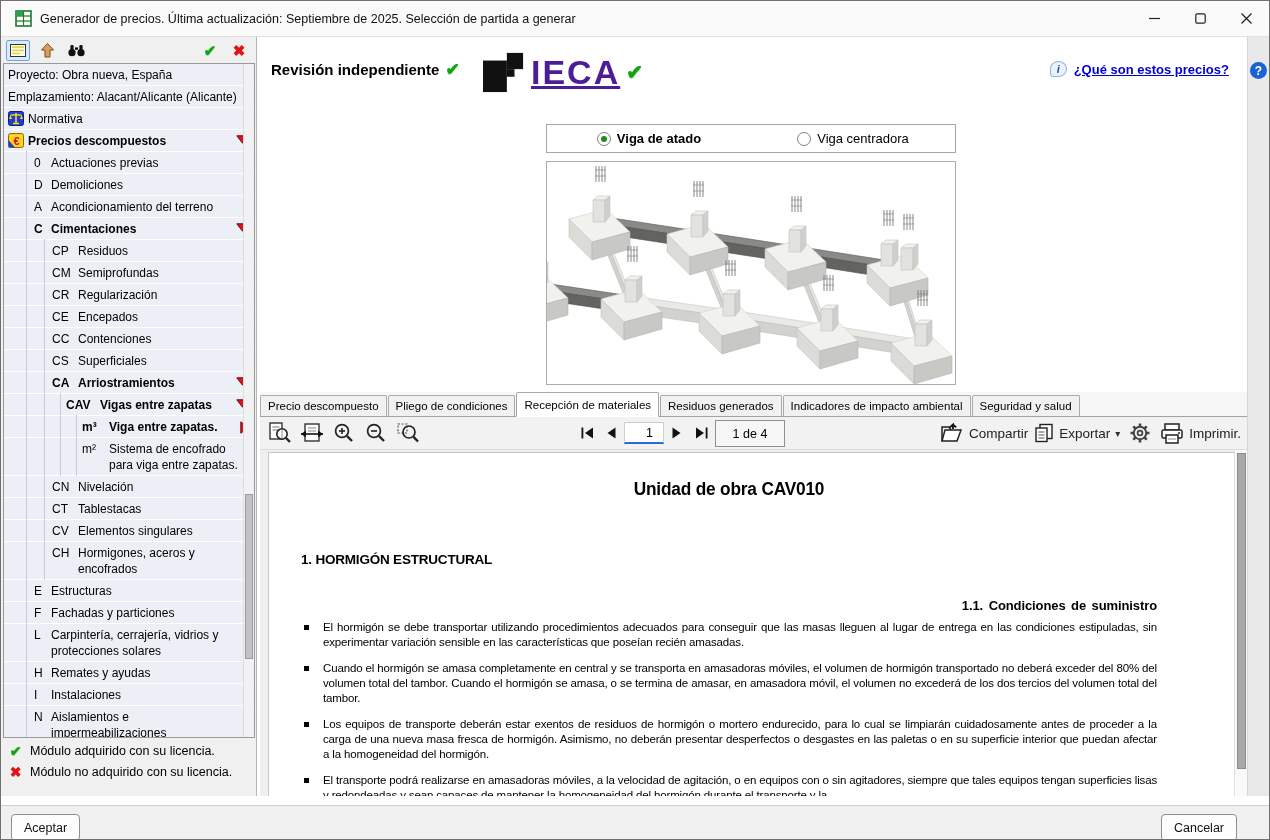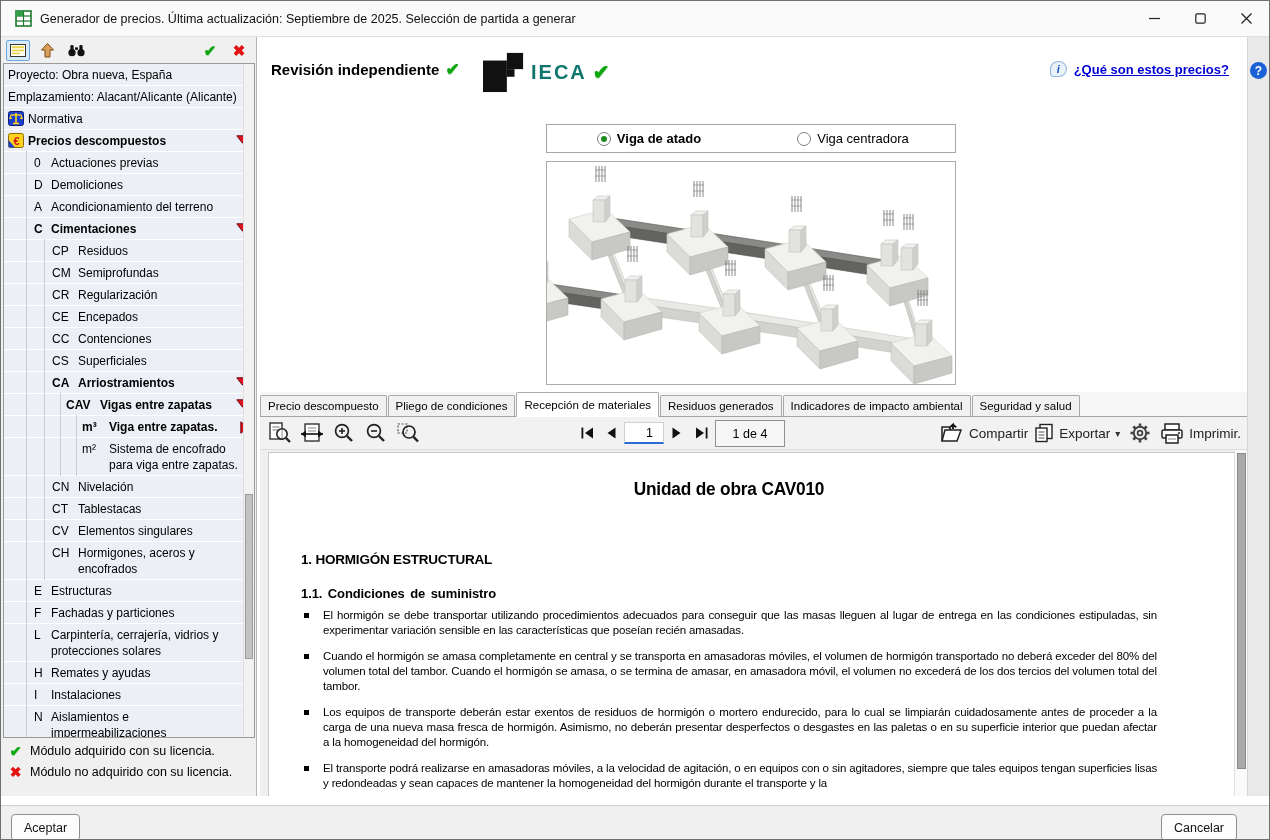--- a/index.html
+++ b/index.html
@@ -52,21 +52,21 @@
 
   
   .content { position:absolute; left:257px; top:0; right:0; height:100%; background:#fff; }
   .right-strip { position:absolute; right:0; top:0; width:22px; height:100%; background:#e9e9e9; border-left:1px solid #d6d6d6; }
   .help-btn { position:absolute; top:25px; left:2px; width:17px; height:17px; border-radius:50%; background:#1a62d5; color:#fff; font-size:12px; font-weight:bold; border:none; display:flex; align-items:center; justify-content:center; }
 
   .hdr { position:absolute; left:0; top:0; right:22px; height:86px; background:#fff; }
   .revision { position:absolute; left:13px; top:24px; font-size:15px; font-weight:bold; color:#000; display:flex; align-items:center; gap:6px; }
   .revision .glyph-check { font-size:17px; }
   .ieca { position:absolute; left:225px; top:14px; display:flex; align-items:center; gap:6px; }
-  .ieca-text { font-size:20px; font-weight:bold; color:#0f766e; letter-spacing:2px; }
+  .ieca-text { font-size:34px; font-weight:bold; color:#4c1d95; letter-spacing:2px;text-decoration:underline; }
   .ieca .glyph-check { font-size:20px; }
   .price-info { position:absolute; right:18px; top:24px; display:flex; align-items:center; gap:7px; }
   .info-bubble { width:17px; height:16px; border-radius:50% 50% 50% 4px; background:#eaf3fc; border:1px solid #8fb4d8; color:#1a53c0; font-size:11px; font-weight:bold; font-style:italic; display:flex; align-items:center; justify-content:center; }
   .price-link { font-size:13px; font-weight:bold; color:#0000d4; text-decoration:underline; }
 
   .radio-box { position:absolute; left:288px; top:87px; width:410px; height:29px; border:1px solid #a6a6a6; display:flex; align-items:center; }
   .radio-opt { flex:1; display:flex; align-items:center; justify-content:center; gap:6px; font-size:13px; }
   .radio-opt.sel { font-weight:bold; }
   .radio-circ { width:14px; height:14px; border-radius:50%; border:1px solid #7f7f7f; background:#fff; position:relative; }
   .radio-circ.on::after { content:""; position:absolute; left:3px; top:3px; width:6px; height:6px; border-radius:50%; background:#1f8a1f; }
@@ -85,21 +85,21 @@
   .pg-input { width:40px; height:22px; border:1px solid #cfcfcf; border-bottom:2px solid #2a6bd4; text-align:right; padding-right:10px; font-size:12.5px; font-family:"Liberation Sans",sans-serif; }
   .pg-range { position:absolute; left:455px; top:3px; width:70px; height:27px; background:#f6f6f6; border:1px solid #8f8f8f; display:flex; align-items:center; justify-content:center; font-size:12.5px; }
   .act-group { position:absolute; right:6px; top:3px; display:flex; align-items:center; gap:6px; }
   .act-btn { height:26px; display:flex; align-items:center; gap:5px; background:transparent; border:none; font-size:13.5px; color:#222; font-family:"Liberation Sans",sans-serif; }
   .caret { font-size:10px; color:#333; }
 
   .viewer { position:absolute; left:2px; top:413px; right:22px; bottom:0; background:#efefef; overflow:hidden; }
   .page { position:absolute; left:8px; top:2px; width:968px; height:500px; background:#fff; border:1px solid #c8c8c8; box-shadow:2px 2px 3px rgba(0,0,0,0.18); padding:26px 78px 0 32px; }
   .doc-title { text-align:center; font-size:18px; font-weight:bold; letter-spacing:-0.2px; transform:scaleX(0.96); }
   .doc-sec { margin-top:52px; font-size:13.5px; font-weight:bold; letter-spacing:-0.2px; }
-  .doc-sub { margin-top:19px; font-size:13px; font-weight:bold; letter-spacing:-0.1px; word-spacing:2px; }
+  .doc-sub { margin-top:31px; font-size:13px; font-weight:bold; letter-spacing:-0.1px; word-spacing:2px;text-align:right; }
   .bullets { margin-top:7px; }
   .bullet { position:relative; padding-left:22px; margin-bottom:11px; }
   .bullet .sq { position:absolute; left:3px; top:5px; width:5px; height:5px; background:#000; }
   .bullet .txt { font-size:11.5px; line-height:15px; text-align:justify; letter-spacing:-0.15px; color:#000; }
   .v-scroll { position:absolute; right:0; top:0; width:13px; bottom:0; background:#fafafa; border-left:1px solid #e0e0e0; }
   .v-scroll .thumb { position:absolute; left:2px; width:9px; top:3px; height:316px; background:#a9a9a9; border:1px solid #8b8b8b; }
 
   svg { display:block; }
 </style>
 </head>

